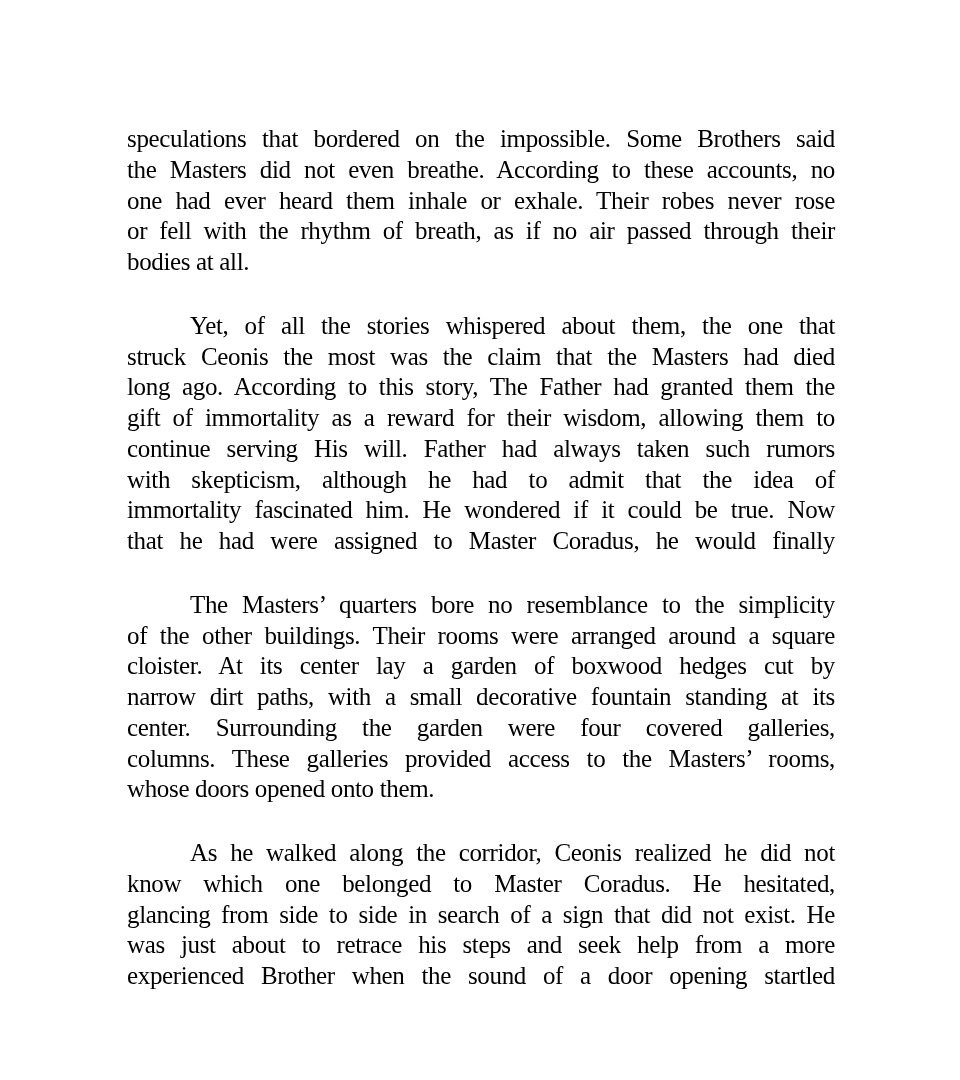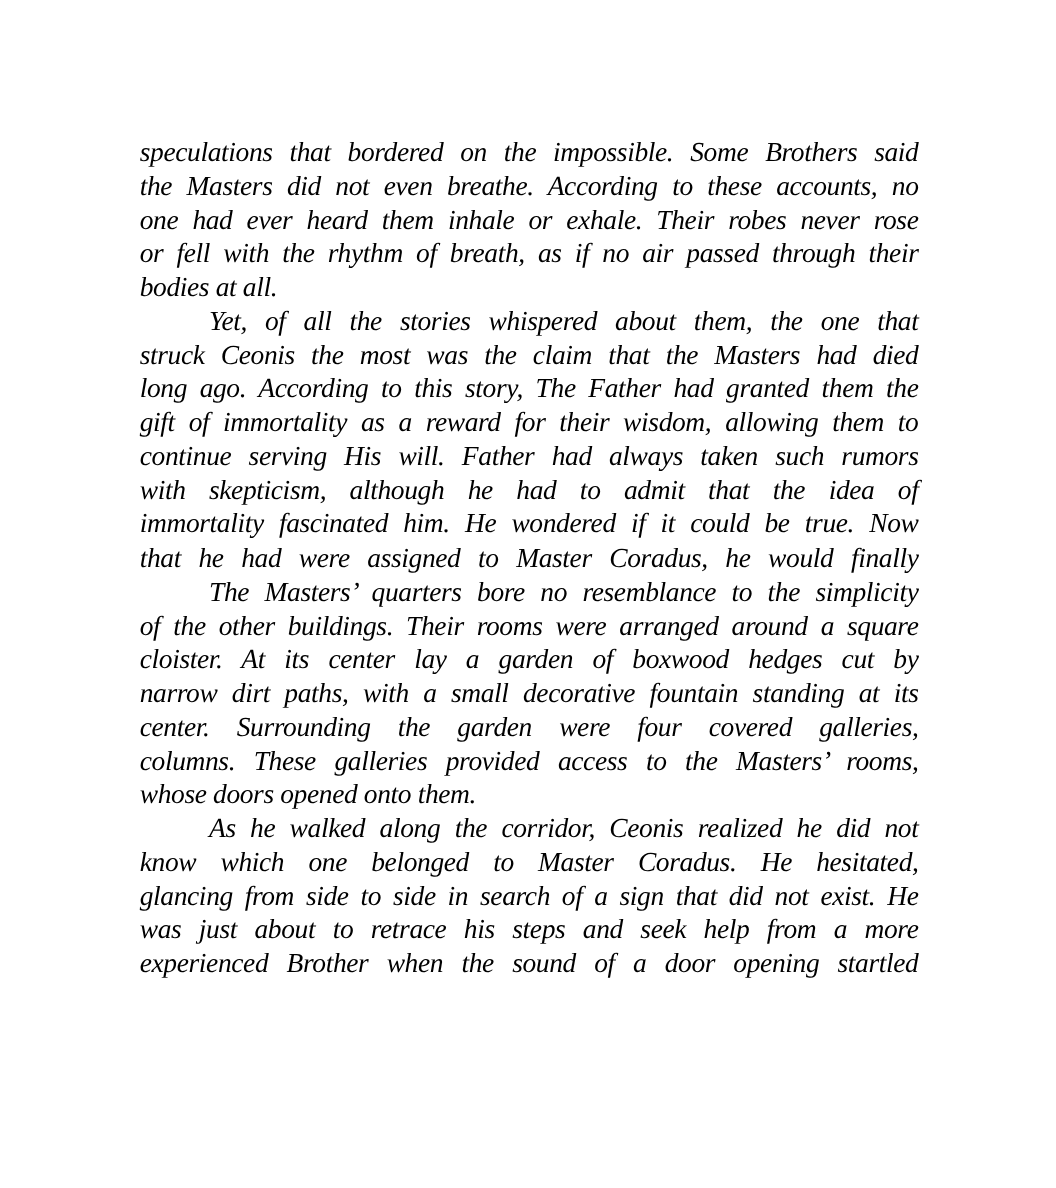--- a/index.html
+++ b/index.html
@@ -16,24 +16,23 @@
   .para { margin: 0; }
   .line {
     display: block;
     height: 30.75px;
     line-height: 30.75px;
     white-space: nowrap;
     text-align: justify;
     text-align-last: justify;
     transform-origin: left center;
     letter-spacing: -0.35px;
-    font-style: italic;
   }
   .line.last { text-align-last: left; }
-  .line.indent { padding-left: 63px; }
+  .line.indent { padding-left: 63px; margin-top: 33px; }
 </style>
 </head>
 <body>
 
 <div class="page">
   <div class="para">
     <span class="line">speculations that bordered on the impossible. Some Brothers said</span>
     <span class="line">the Masters did not even breathe. According to these accounts, no</span>
     <span class="line">one had ever heard them inhale or exhale. Their robes never rose</span>
     <span class="line">or fell with the rhythm of breath, as if no air passed through their</span>

